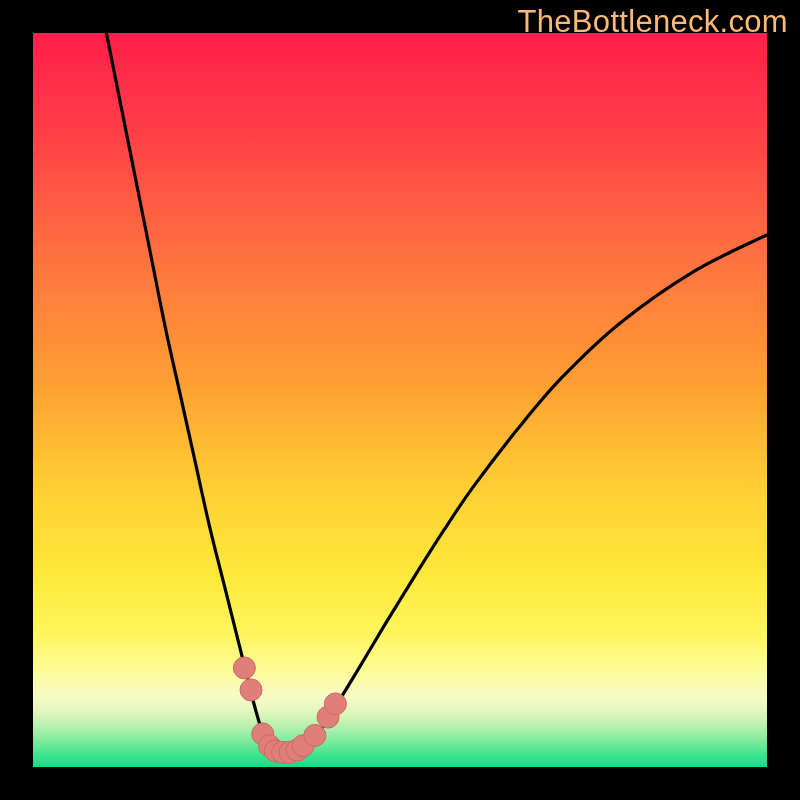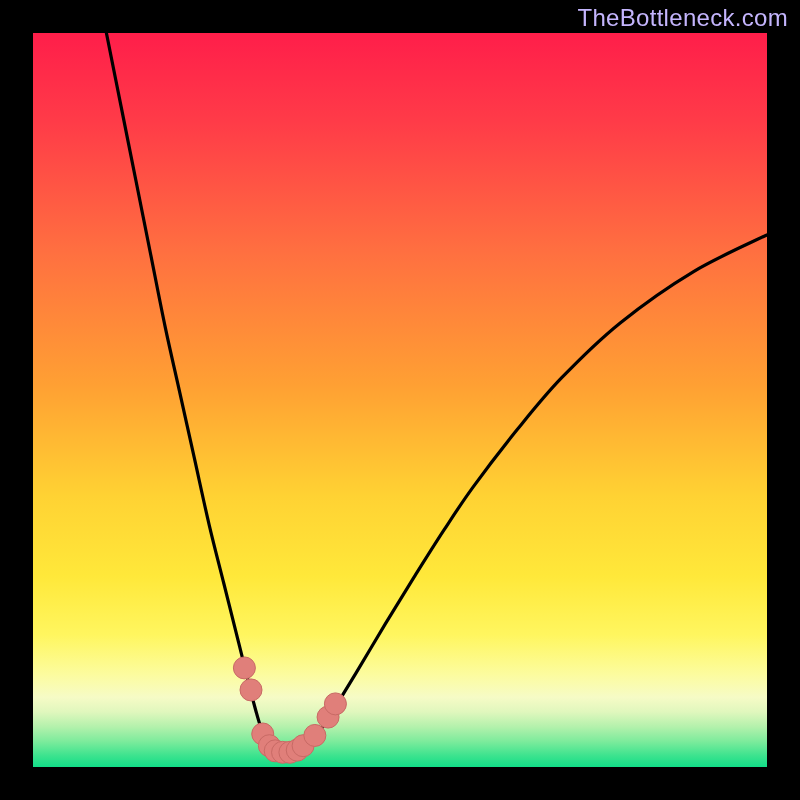--- a/index.html
+++ b/index.html
@@ -27,23 +27,23 @@
     overflow: hidden;
   }
   svg {
     display: block;
   }
   .attribution {
     position: absolute;
     top: 4px;
     right: 12px;
     font-family: Arial, Helvetica, sans-serif;
-    font-size: 24px;
+    font-size: 31px;
     font-weight: 400;
-    color: #c4b5fd;
+    color: #fdba74;
     letter-spacing: 0.3px;
   }
 </style>
 </head>
 <body>
 
 <div class="frame">
   <div class="plot">
     <svg id="chart-svg" width="734" height="734" viewBox="0 0 734 734" preserveAspectRatio="none">
       <defs>

